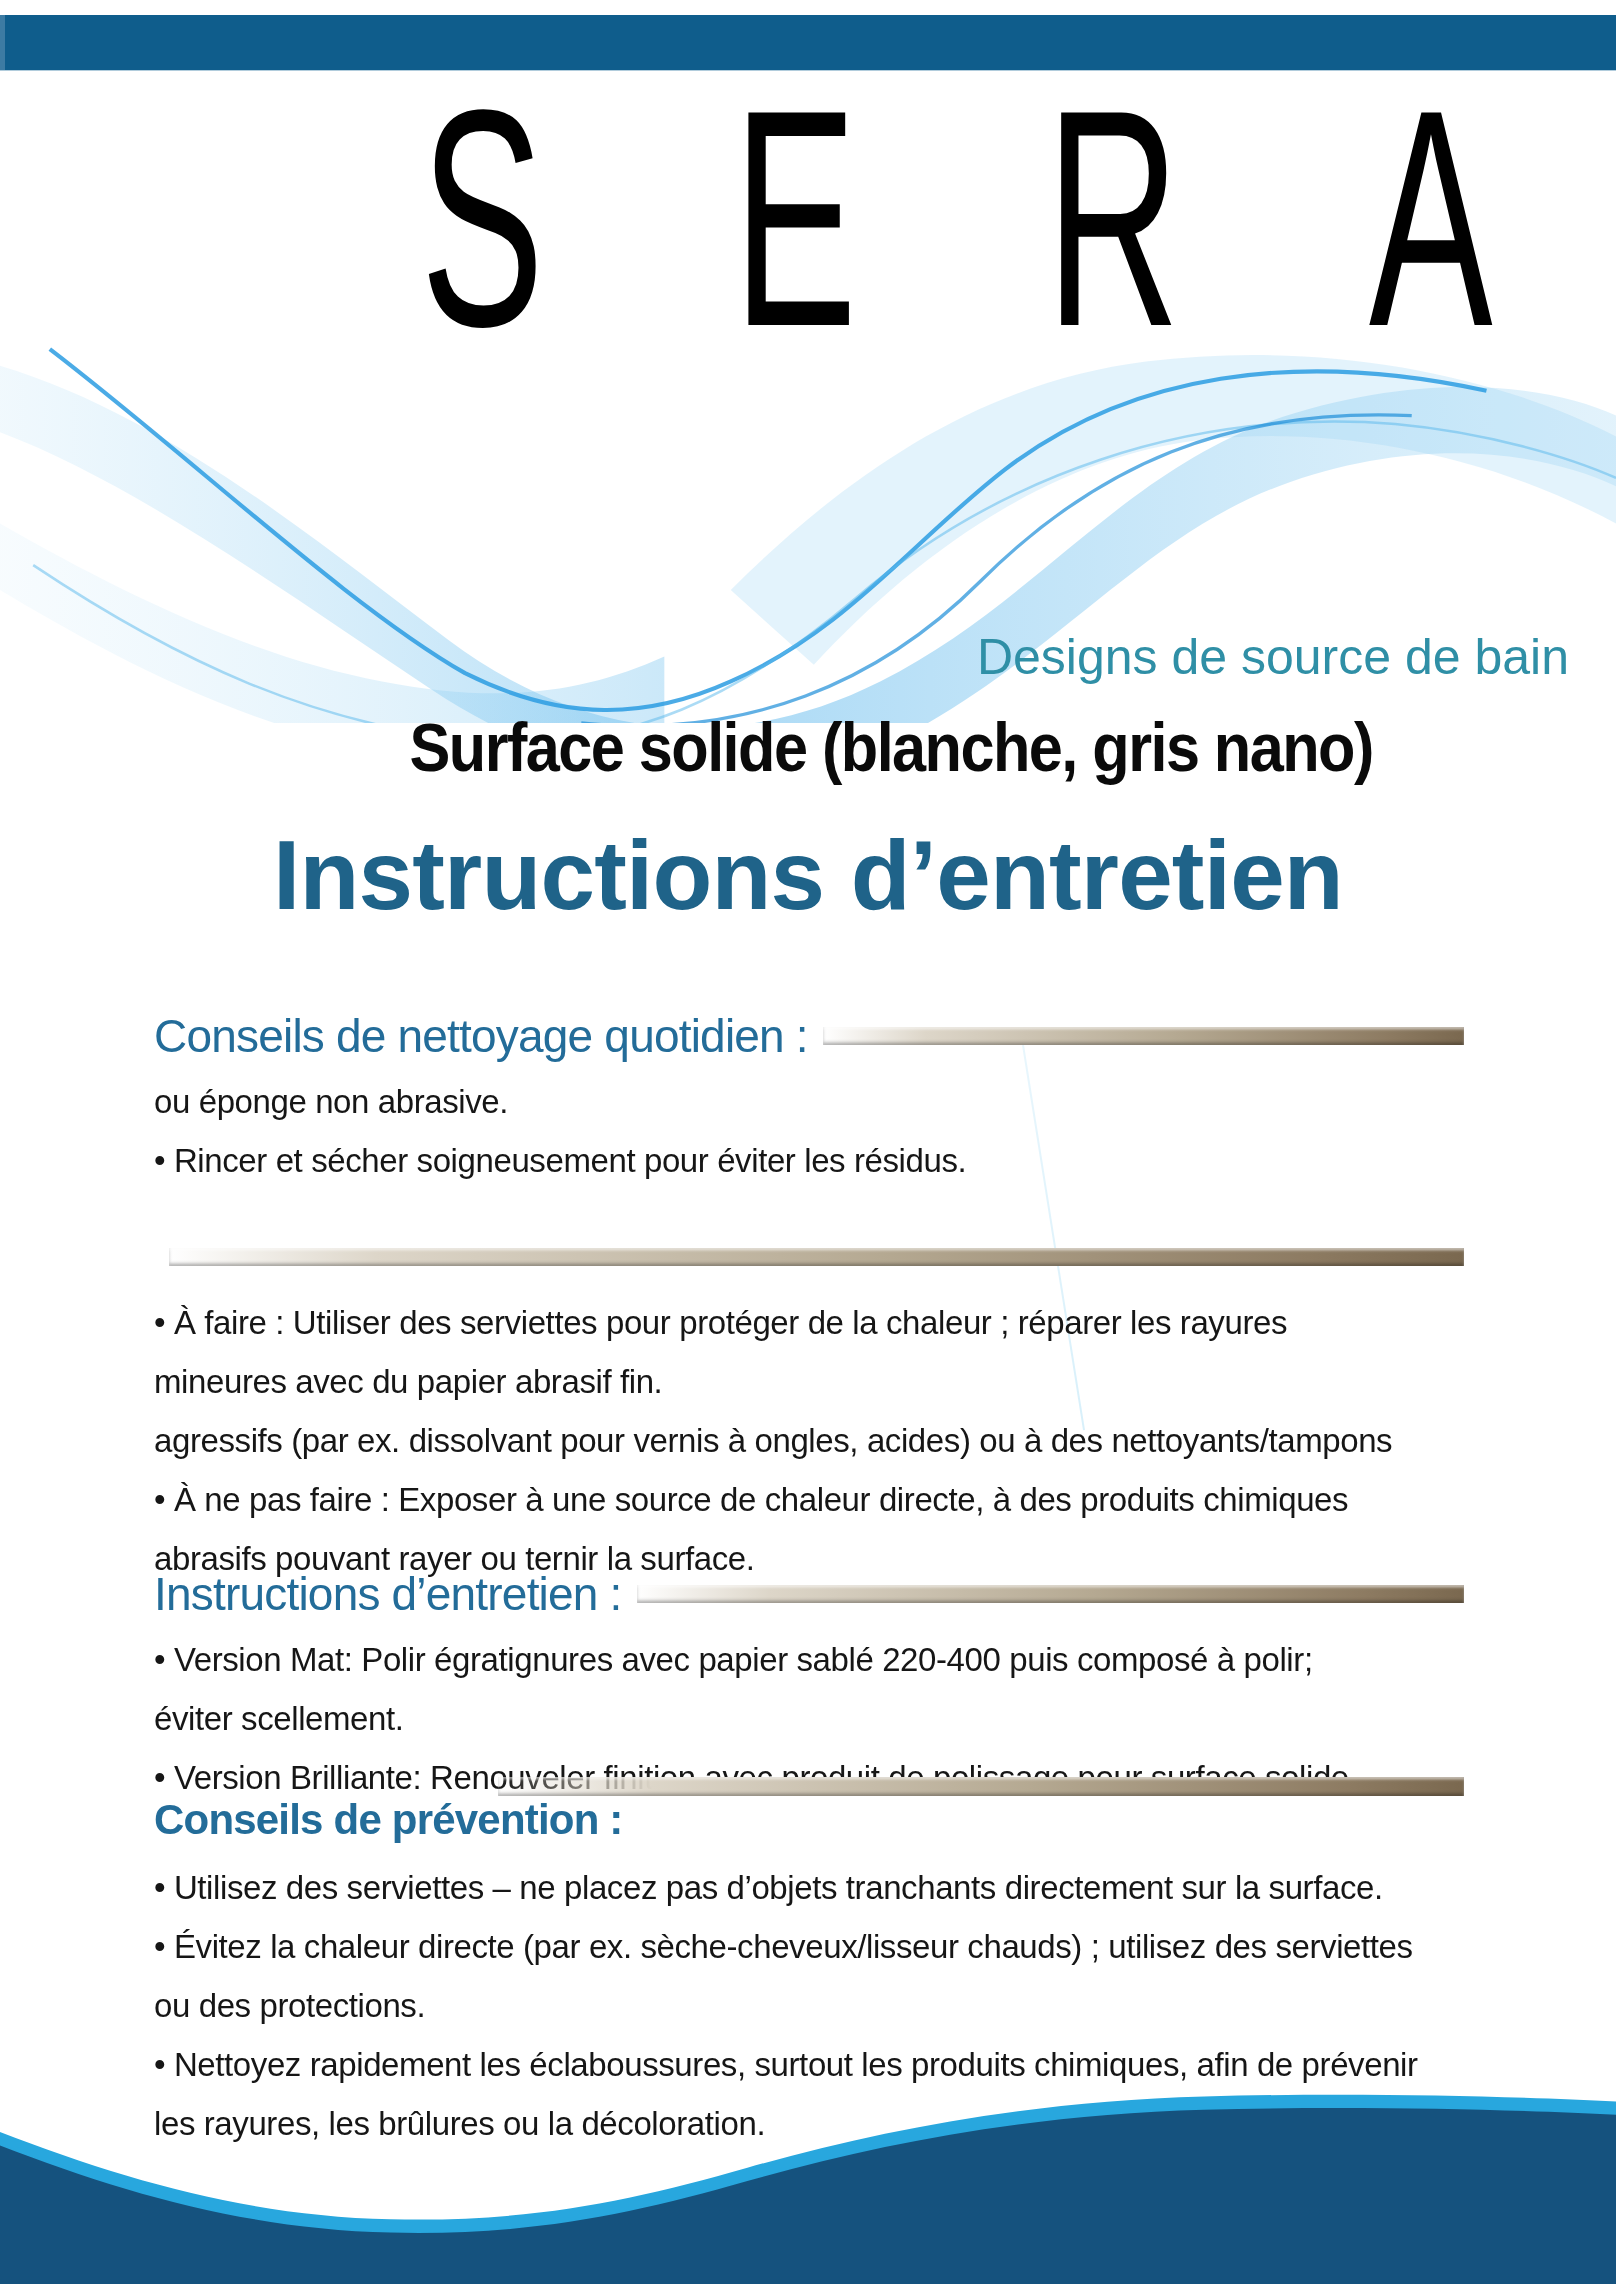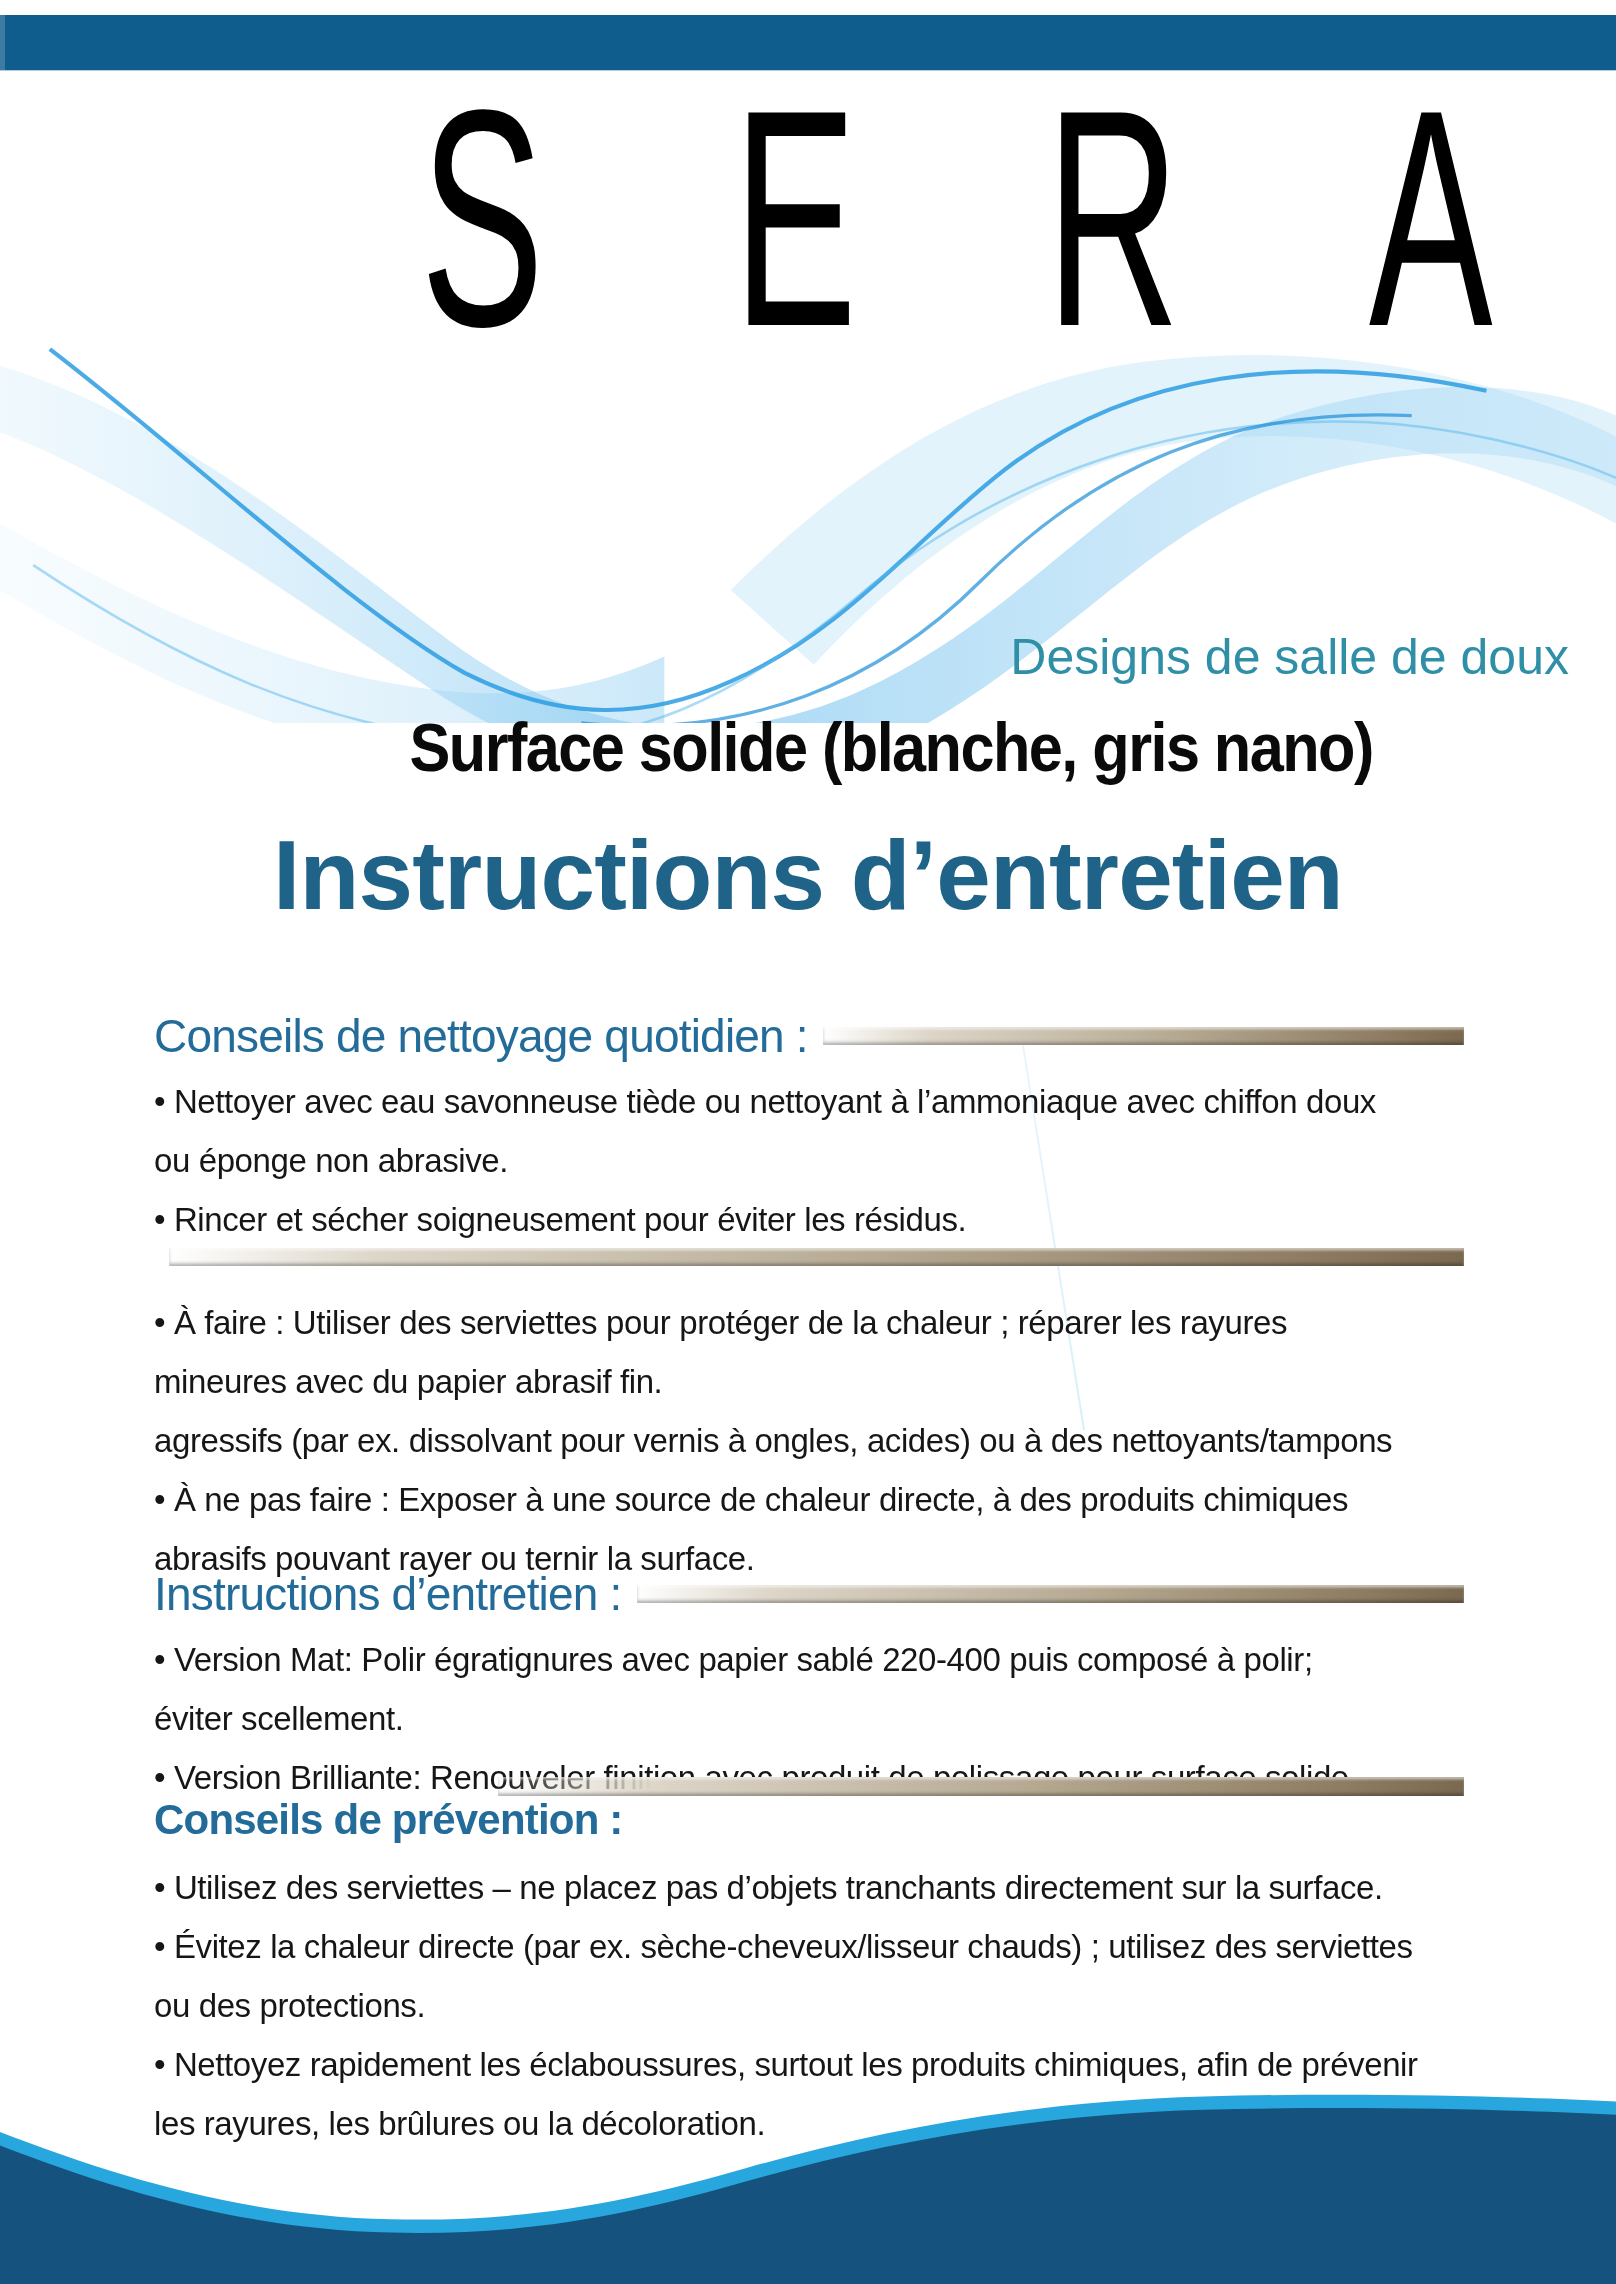--- a/index.html
+++ b/index.html
@@ -115,35 +115,34 @@
     <path fill="url(#wg1)" d="M0,90 C200,150 380,300 540,420 C700,540 880,560 1060,470 C1240,380 1340,230 1520,160 C1700,95 1860,110 1946,150 L1946,235 C1850,190 1700,175 1540,235 C1380,295 1280,430 1100,530 C920,630 700,600 520,480 C340,360 160,230 0,170 Z"></path>
     <path fill="url(#wg2)" opacity="0.8" d="M0,280 C140,360 300,440 460,470 C600,497 700,485 800,440 L800,520 C690,570 560,575 420,545 C260,510 100,420 0,360 Z"></path>
     <path fill="#8fcef2" opacity="0.25" d="M880,360 C1020,220 1180,110 1380,85 C1580,60 1790,95 1946,175 L1946,280 C1790,195 1600,160 1440,180 C1260,203 1100,320 980,450 Z"></path>
     <path fill="none" stroke="#2b9ce2" stroke-width="5" opacity="0.85" d="M60,70 C230,200 420,380 560,460 C680,520 780,515 880,470 C1020,408 1100,300 1210,215 C1360,100 1560,70 1790,120"></path>
     <path fill="none" stroke="#57b7ec" stroke-width="3" opacity="0.5" d="M40,330 C220,450 380,520 560,540 C760,560 900,480 1030,370 C1200,225 1430,140 1680,160 C1790,170 1890,200 1946,225"></path>
     <path fill="none" stroke="#1e8fd8" stroke-width="4" opacity="0.7" d="M700,520 C900,540 1060,470 1180,350 C1320,210 1480,140 1700,150"></path>
   </svg>
 
   <div class="artifact-line"></div>
 
-  <div class="tagline">Designs de salle de doux</div>
+  <div class="tagline">Designs de source de bain</div>
 
   <div class="subtitle">
     <span class="stretch">Surface solide (blanche, gris nano)</span>
   </div>
 
   <h1 class="main-title">Instructions d’entretien</h1>
 
   <section class="sec" style="top:1003px;">
     <div class="sec-head">
       <h2>Conseils de nettoyage quotidien :</h2>
       <span class="grad-bar"></span>
     </div>
     <div class="lines">
-      <div class="line">• Nettoyer avec eau savonneuse tiède ou nettoyant à l’ammoniaque avec chiffon doux</div>
       <div class="line">ou éponge non abrasive.</div>
       <div class="line">• Rincer et sécher soigneusement pour éviter les résidus.</div>
     </div>
   </section>
 
   <section class="sec" style="top:1224px;">
     <div class="sec-head">
       <span class="grad-bar"></span>
     </div>
     <div class="lines">

